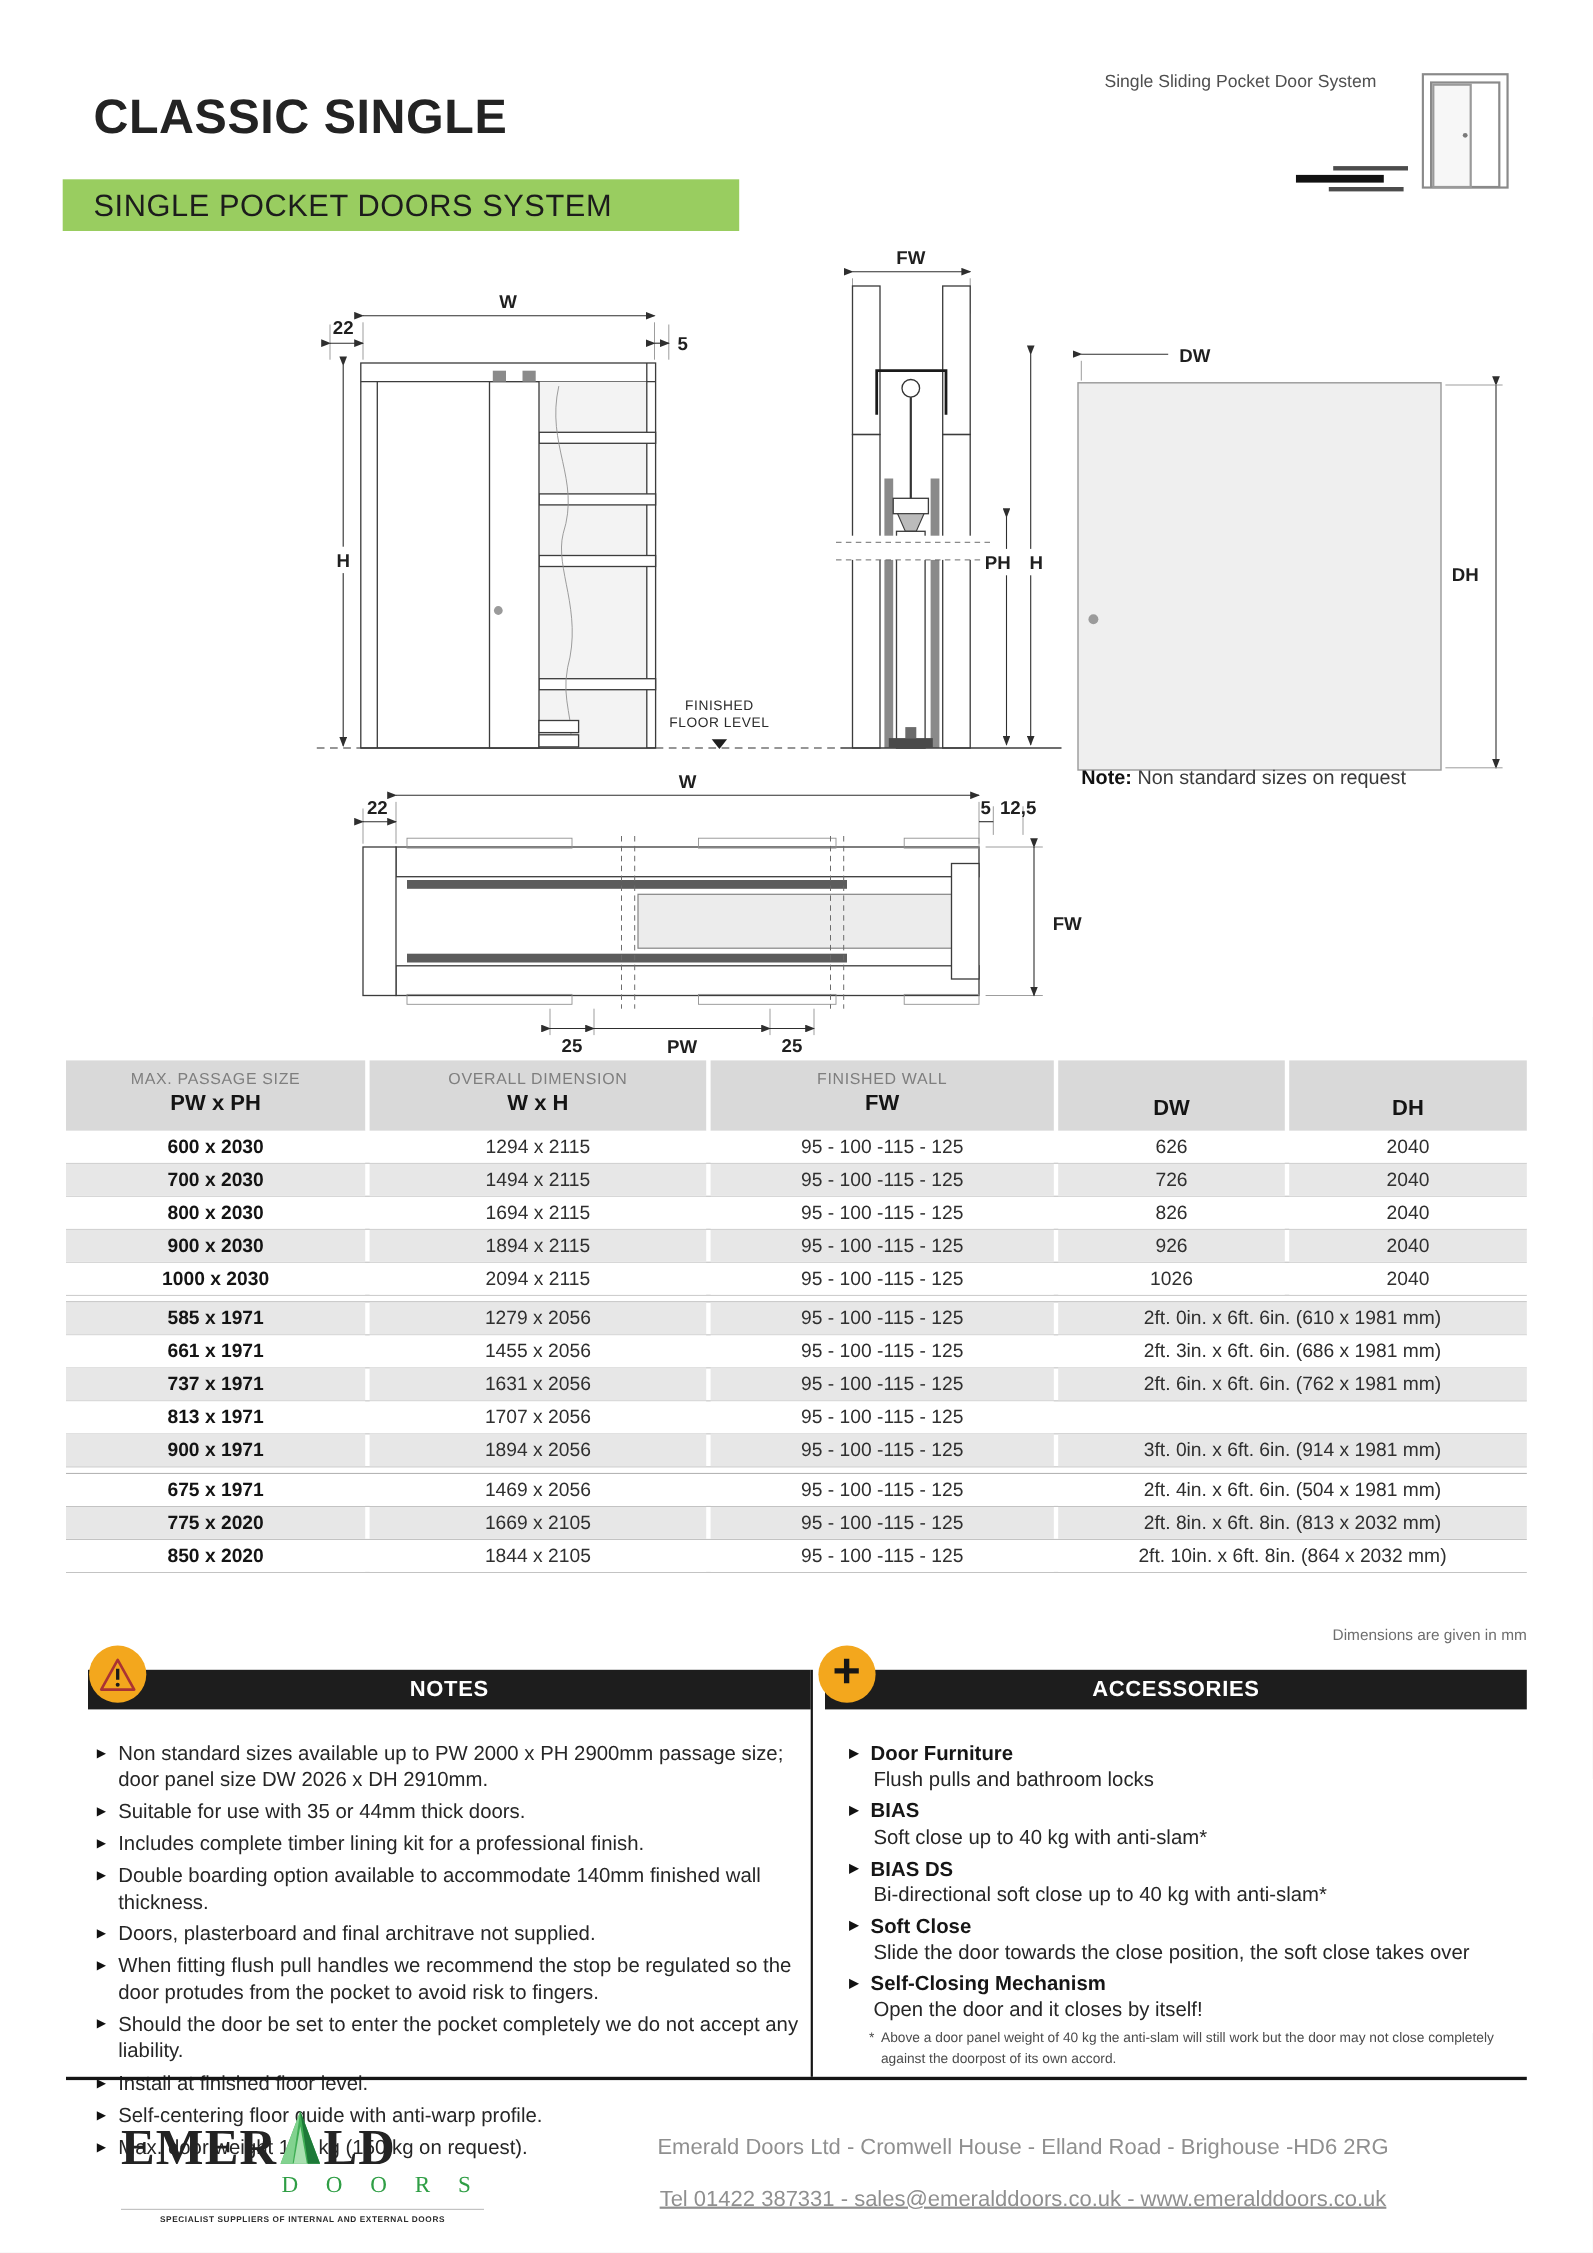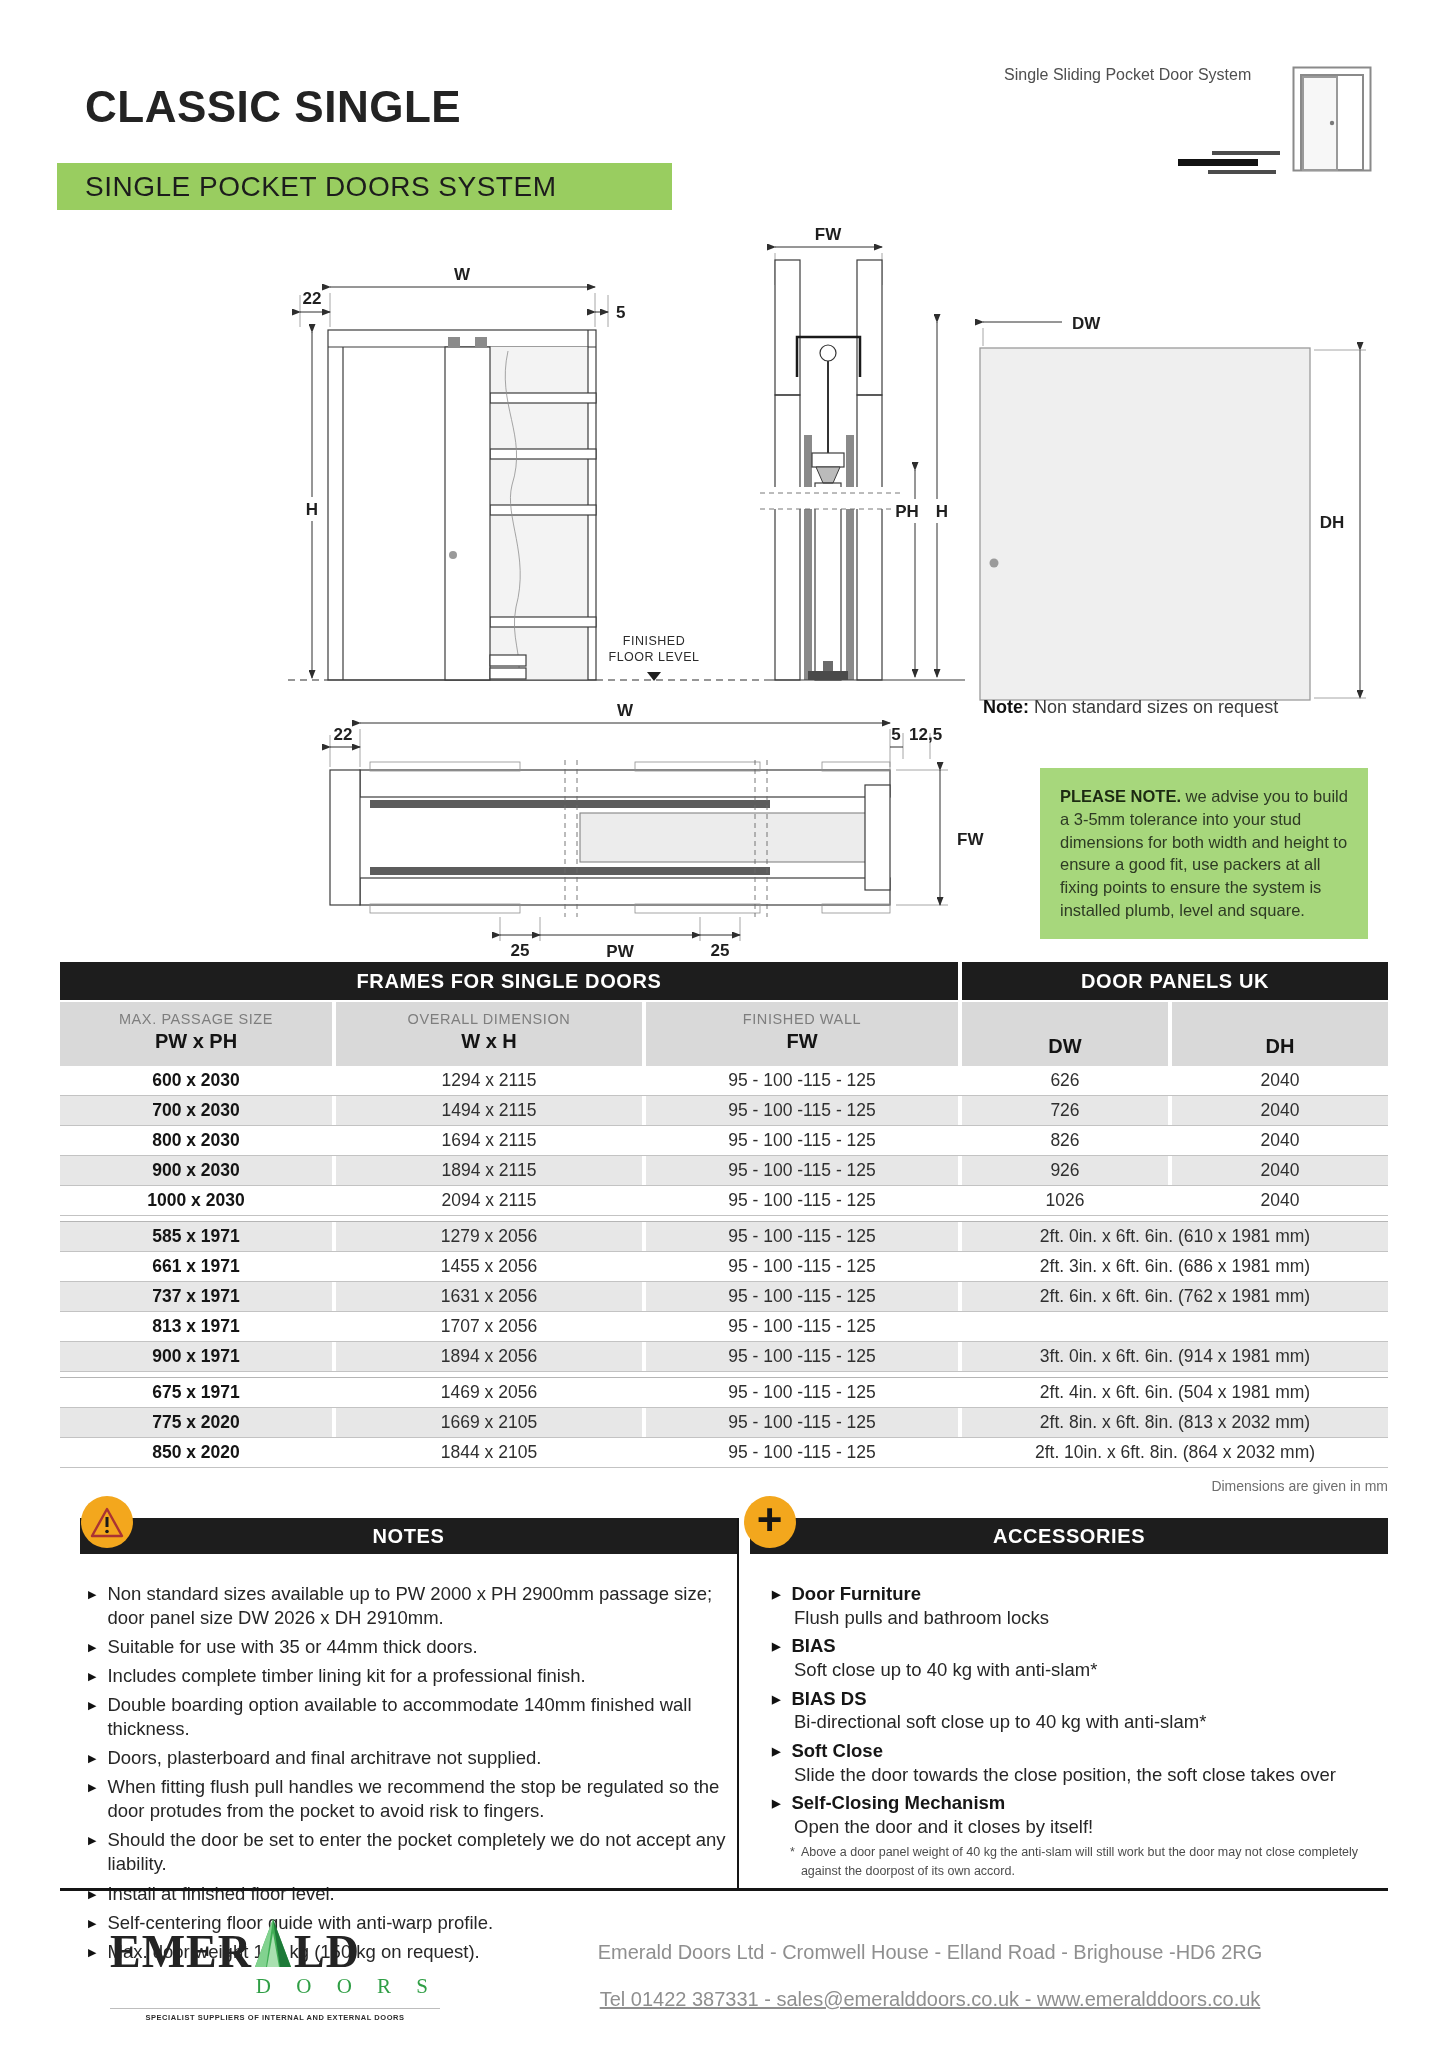--- a/index.html
+++ b/index.html
@@ -263,27 +263,22 @@
       <line class="dim" x1="480" y1="710" x2="640" y2="710"></line>
       <line class="dim" x1="640" y1="710" x2="680" y2="710" marker-start="url(#arr)" marker-end="url(#arr)"></line>
       <text class="dlb" x="460" y="731" text-anchor="middle">25</text>
       <text class="dlb" x="560" y="732" text-anchor="middle">PW</text>
       <text class="dlb" x="660" y="731" text-anchor="middle">25</text>
     </g>
   </svg>
 
   <div class="abs" id="note-line"><b>Note:</b><span> Non standard sizes on request</span></div>
 
-  <div class="abs" id="please-note"><span class="pn-title">PLEASE NOTE.</span><span> we advise you to build a 3-5mm tolerance into your stud dimensions for both width and height to ensure a good fit, use packers at all fixing points to ensure the system is installed plumb, level and square.</span></div>
 
   <div class="abs" id="spec-table">
-    <div class="thead">
-      <div>FRAMES FOR SINGLE DOORS</div>
-      <div>DOOR PANELS UK</div>
-    </div>
     <div class="tsub">
       <div>
         <div class="lab">MAX. PASSAGE SIZE</div>
         <div class="val">PW x PH</div>
       </div>
       <div>
         <div class="lab">OVERALL DIMENSION</div>
         <div class="val">W x H</div>
       </div>
       <div>

